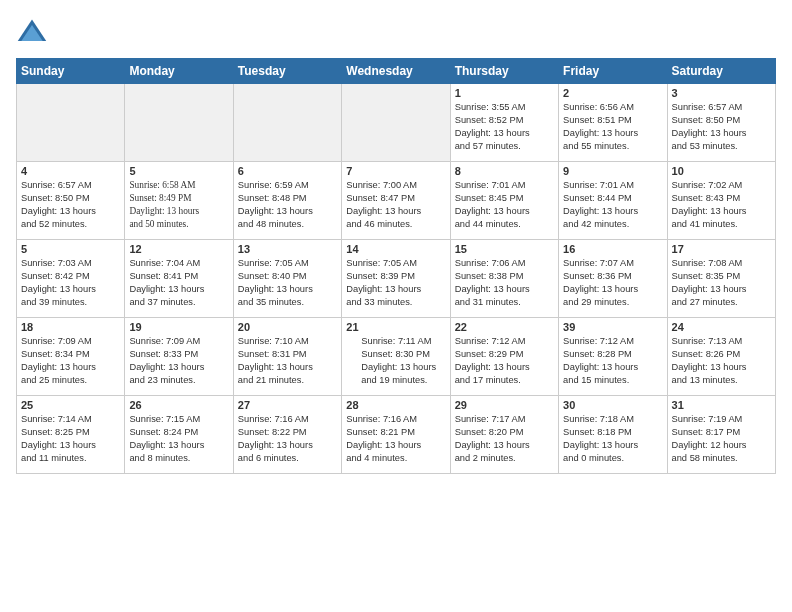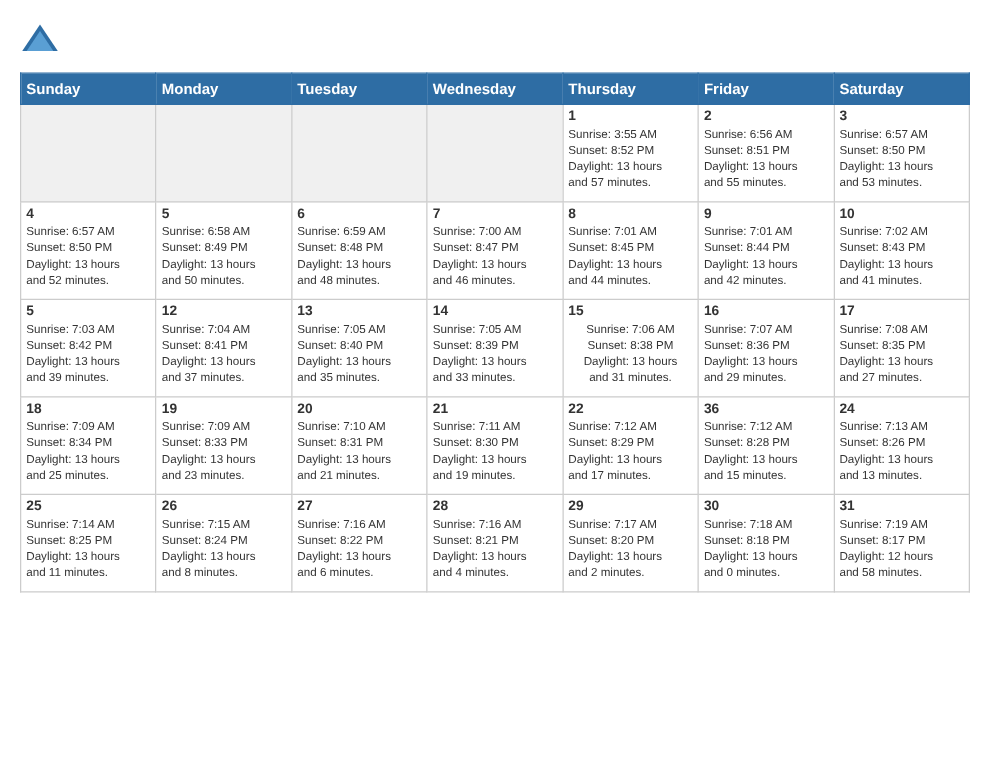--- a/index.html
+++ b/index.html
@@ -151,21 +151,21 @@
         <tr>
           <td>
             <span class="day-num">4</span>
             <div class="day-info" style="white-space: pre-line;">Sunrise: 6:57 AM
 Sunset: 8:50 PM
 Daylight: 13 hours
 and 52 minutes.</div>
           </td>
           <td>
             <span class="day-num">5</span>
-            <div class="day-info" style="white-space: pre-line;">Sunrise: 6:58 AM
+            <div class="day-info" style="white-space: pre-line; font-family: Liberation Serif, serif;">Sunrise: 6:58 AM
 Sunset: 8:49 PM
 Daylight: 13 hours
 and 50 minutes.</div>
           </td>
           <td>
             <span class="day-num">6</span>
             <div class="day-info" style="white-space: pre-line;">Sunrise: 6:59 AM
 Sunset: 8:48 PM
 Daylight: 13 hours
 and 48 minutes.</div>
@@ -223,21 +223,21 @@
           </td>
           <td>
             <span class="day-num">14</span>
             <div class="day-info" style="white-space: pre-line;">Sunrise: 7:05 AM
 Sunset: 8:39 PM
 Daylight: 13 hours
 and 33 minutes.</div>
           </td>
           <td>
             <span class="day-num">15</span>
-            <div class="day-info" style="white-space: pre-line; text-align: center;">Sunrise: 7:06 AM
+            <div class="day-info" style="white-space: pre-line;">Sunrise: 7:06 AM
 Sunset: 8:38 PM
 Daylight: 13 hours
 and 31 minutes.</div>
           </td>
           <td>
             <span class="day-num">16</span>
             <div class="day-info" style="white-space: pre-line;">Sunrise: 7:07 AM
 Sunset: 8:36 PM
 Daylight: 13 hours
 and 29 minutes.</div>
@@ -267,34 +267,34 @@
           </td>
           <td>
             <span class="day-num">20</span>
             <div class="day-info" style="white-space: pre-line;">Sunrise: 7:10 AM
 Sunset: 8:31 PM
 Daylight: 13 hours
 and 21 minutes.</div>
           </td>
           <td>
             <span class="day-num">21</span>
-            <div class="day-info" style="white-space: pre-line;">Sunrise: 7:11 AM
+            <div class="day-info" style="white-space: pre-line; margin-left: 15px;">Sunrise: 7:11 AM
 Sunset: 8:30 PM
 Daylight: 13 hours
 and 19 minutes.</div>
           </td>
           <td>
             <span class="day-num">22</span>
             <div class="day-info" style="white-space: pre-line;">Sunrise: 7:12 AM
 Sunset: 8:29 PM
 Daylight: 13 hours
 and 17 minutes.</div>
           </td>
           <td>
-            <span class="day-num">36</span>
+            <span class="day-num">39</span>
             <div class="day-info" style="white-space: pre-line;">Sunrise: 7:12 AM
 Sunset: 8:28 PM
 Daylight: 13 hours
 and 15 minutes.</div>
           </td>
           <td>
             <span class="day-num">24</span>
             <div class="day-info" style="white-space: pre-line;">Sunrise: 7:13 AM
 Sunset: 8:26 PM
 Daylight: 13 hours

